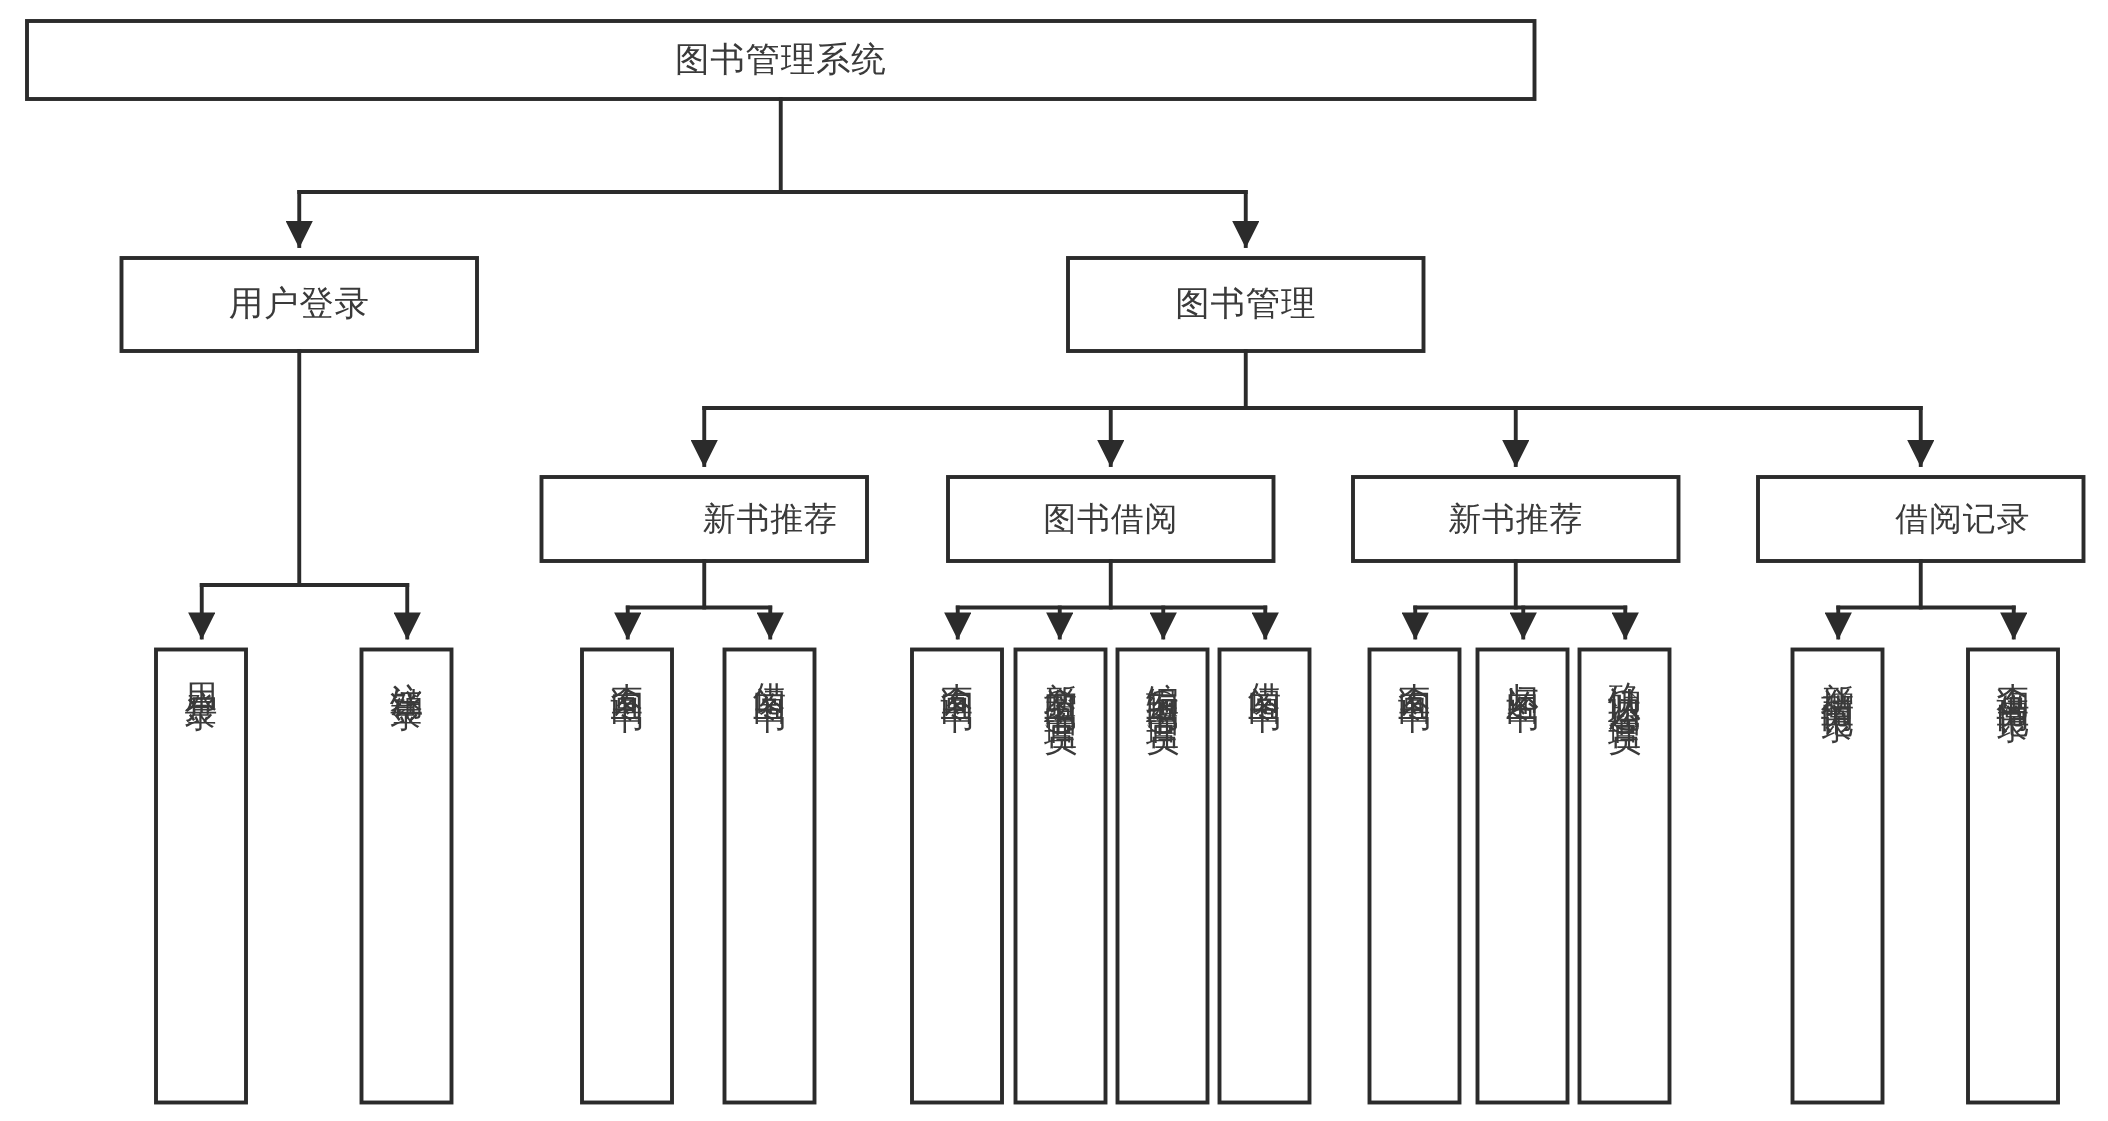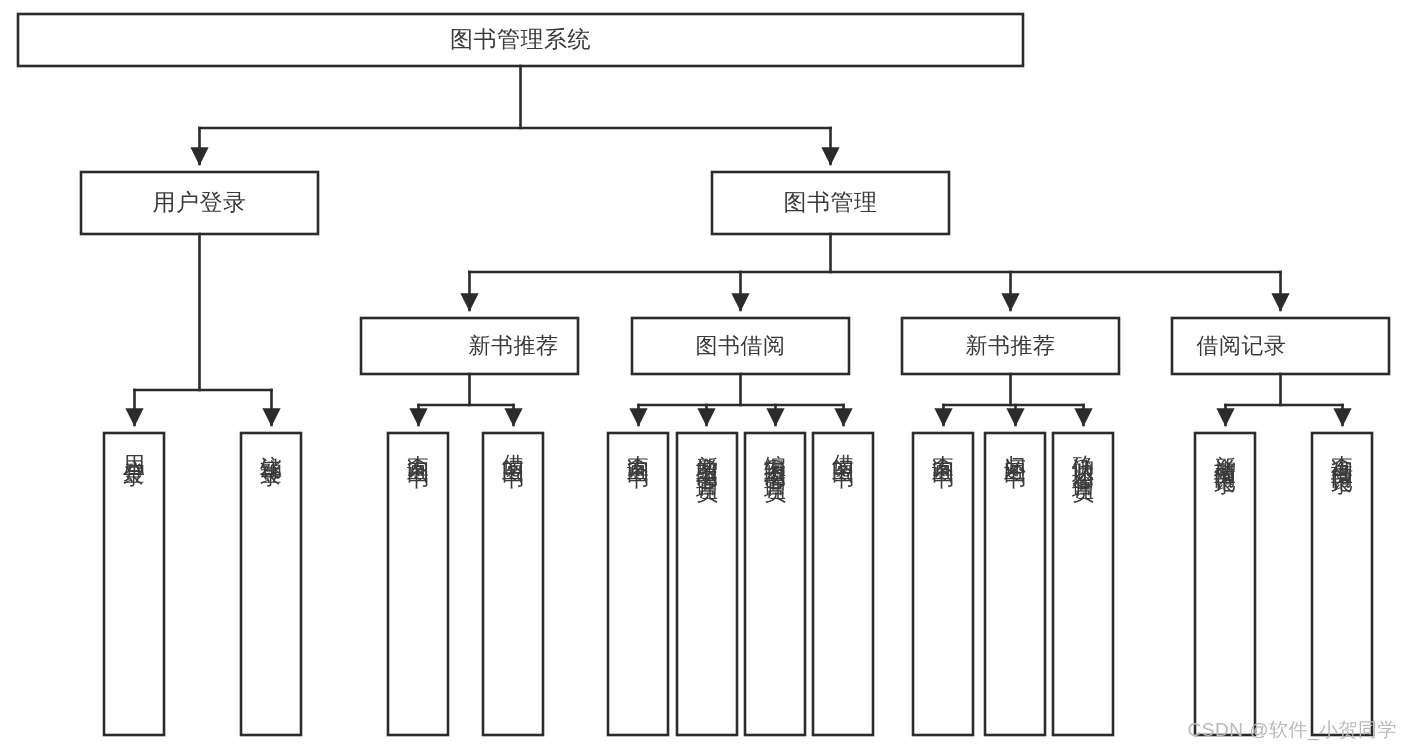--- a/index.html
+++ b/index.html
@@ -183,21 +183,21 @@
       </div>
       <div class="node-hit" style="left: 361px; top: 318px; width: 217px; height: 56px;">
         <div class="node-label" style="position: absolute; left: 0px; top: 0px; width: 217px; height: 56px; font-size: 22px; padding-left: 44px;">新书推荐</div>
       </div>
       <div class="node-hit" style="left: 632px; top: 318px; width: 262px; height: 56px;">
         <div class="node-label" style="position: absolute; left: 0px; top: 0px; width: 217px; height: 56px; font-size: 22px;">图书借阅</div>
       </div>
       <div class="node-hit" style="left: 902px; top: 318px; width: 217px; height: 56px;">
         <div class="node-label" style="position: absolute; left: 0px; top: 0px; width: 217px; height: 56px; font-size: 22px;">新书推荐</div>
       </div>
-      <div class="node-hit" style="left: 1133px; top: 318px; width: 197px; height: 56px;">
+      <div class="node-hit" style="left: 1200px; top: 318px; width: 197px; height: 56px;">
         <div class="node-label" style="position: absolute; left: 0px; top: 0px; width: 217px; height: 56px; font-size: 22px;">借阅记录</div>
       </div>
       <div class="node-hit" style="left: 104px; top: 433px; width: 60px; height: 302px;">
         <div class="node-label vertical" style="position: absolute; left: 0px; top: 0px; width: 60px; height: 302px; font-size: 22px;">用户登录</div>
       </div>
       <div class="node-hit" style="left: 241px; top: 433px; width: 60px; height: 302px;">
         <div class="node-label vertical" style="position: absolute; left: 0px; top: 0px; width: 60px; height: 302px; font-size: 22px;">注销登录</div>
       </div>
       <div class="node-hit" style="left: 388px; top: 433px; width: 60px; height: 302px;">
         <div class="node-label vertical" style="position: absolute; left: 0px; top: 0px; width: 60px; height: 302px; font-size: 22px;">查询图书</div>
@@ -227,14 +227,13 @@
         <div class="node-label vertical" style="position: absolute; left: 0px; top: 0px; width: 60px; height: 302px; font-size: 22px;">确认归还（管理员）</div>
       </div>
       <div class="node-hit" style="left: 1195px; top: 433px; width: 60px; height: 302px;">
         <div class="node-label vertical" style="position: absolute; left: 0px; top: 0px; width: 60px; height: 302px; font-size: 22px;">新增借阅记录</div>
       </div>
       <div class="node-hit" style="left: 1312px; top: 433px; width: 60px; height: 302px;">
         <div class="node-label vertical" style="position: absolute; left: 0px; top: 0px; width: 60px; height: 302px; font-size: 22px;">查询借阅记录</div>
       </div>
     </div>
 
-  <div id="watermark">CSDN @软件_小贺同学</div>
 </div>
 
 </body></html>

